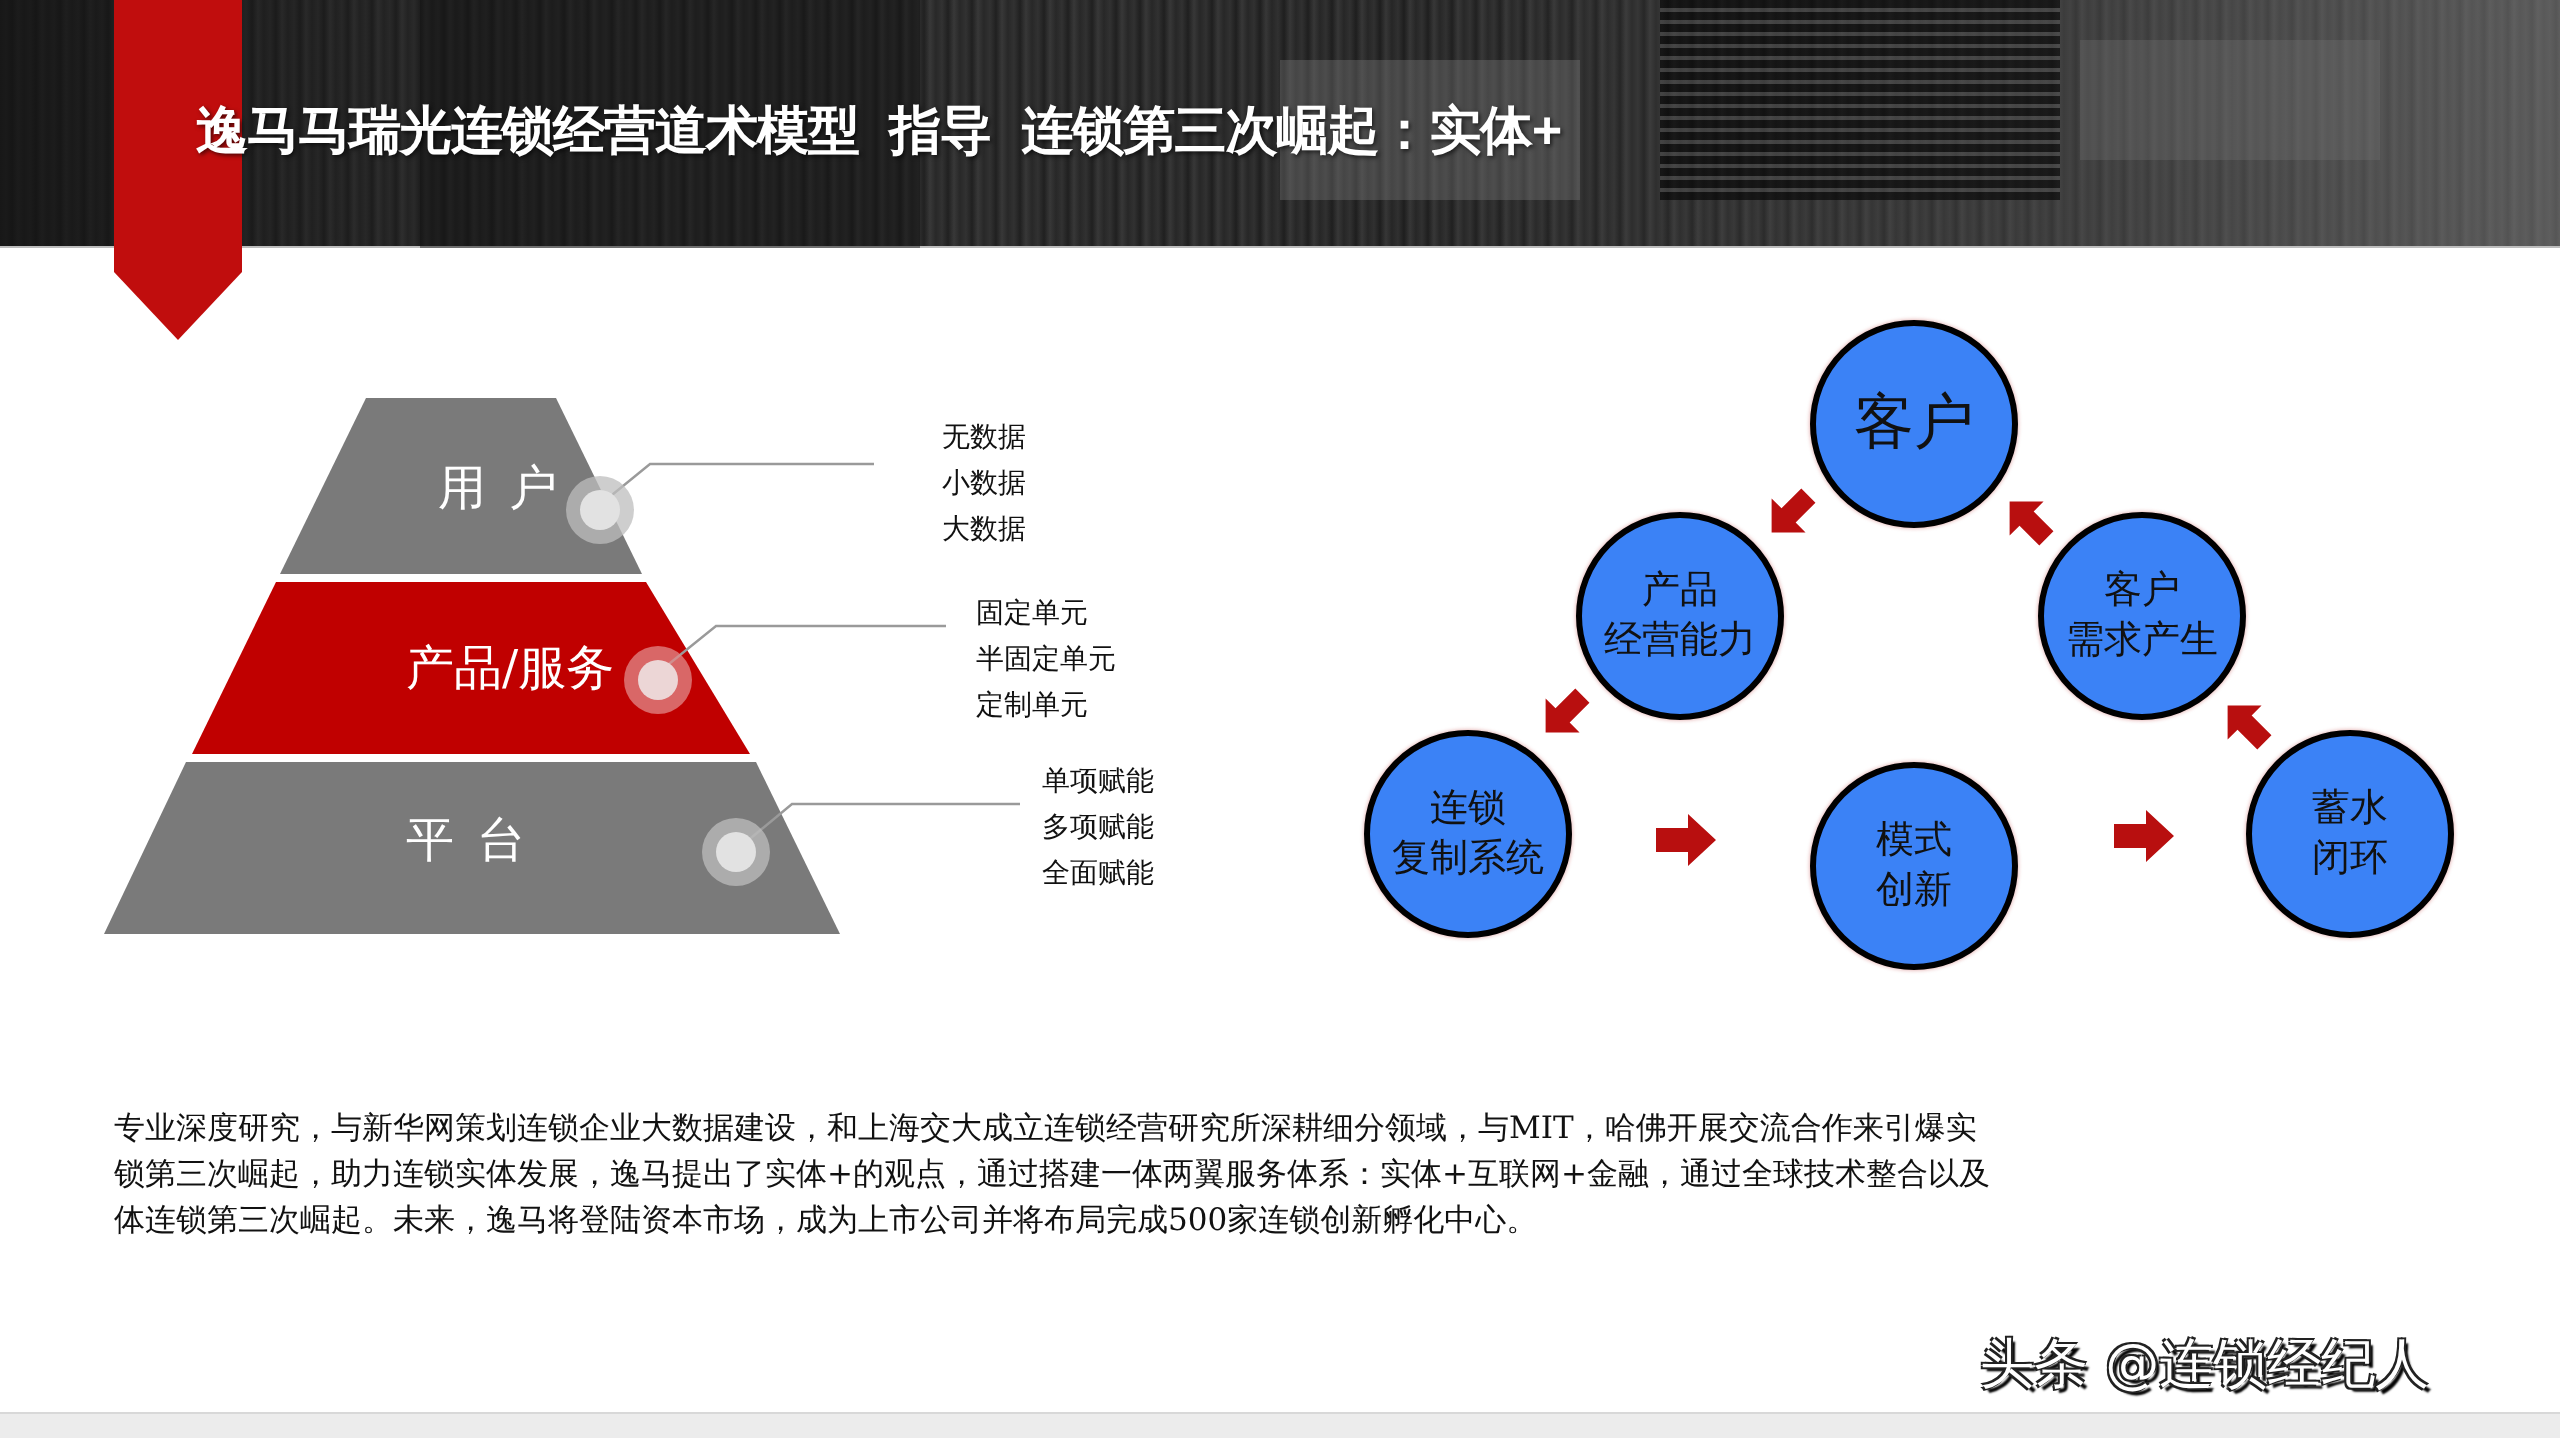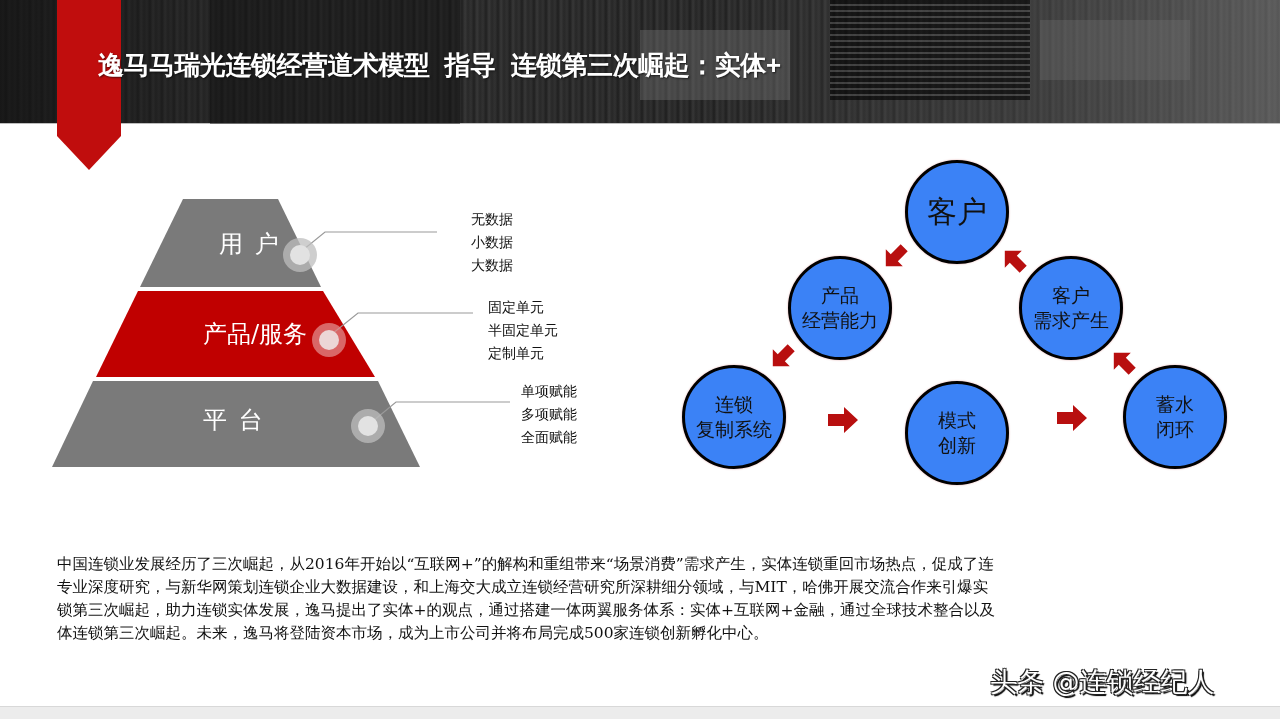--- a/index.html
+++ b/index.html
@@ -172,20 +172,19 @@
       </g>
   </svg>
   <svg class="arrow" style="left:997px; top:243px;" width="34" height="34" viewBox="0 0 34 34">
     <g transform="rotate(-135 17 17)">
         <polygon points="4,12 18,12 18,5 30,17 18,29 18,22 4,22" fill="#b80f0f"></polygon>
       </g>
   </svg>
 </div>
 
 <div class="paragraph">
-  <div>中国连锁业发展经历了三次崛起，从2016年开始以“互联网+”的解构和重组带来“场景消费”需求产生，实体连锁重回市场热点，促成了连</div>
   <div>专业深度研究，与新华网策划连锁企业大数据建设，和上海交大成立连锁经营研究所深耕细分领域，与MIT，哈佛开展交流合作来引爆实</div>
   <div>锁第三次崛起，助力连锁实体发展，逸马提出了实体+的观点，通过搭建一体两翼服务体系：实体+互联网+金融，通过全球技术整合以及</div>
   <div>体连锁第三次崛起。未来，逸马将登陆资本市场，成为上市公司并将布局完成500家连锁创新孵化中心。</div>
 </div>
 
 <div class="watermark">头条 @连锁经纪人</div>
 <div class="footer-bar"></div>
 
 </body></html>

